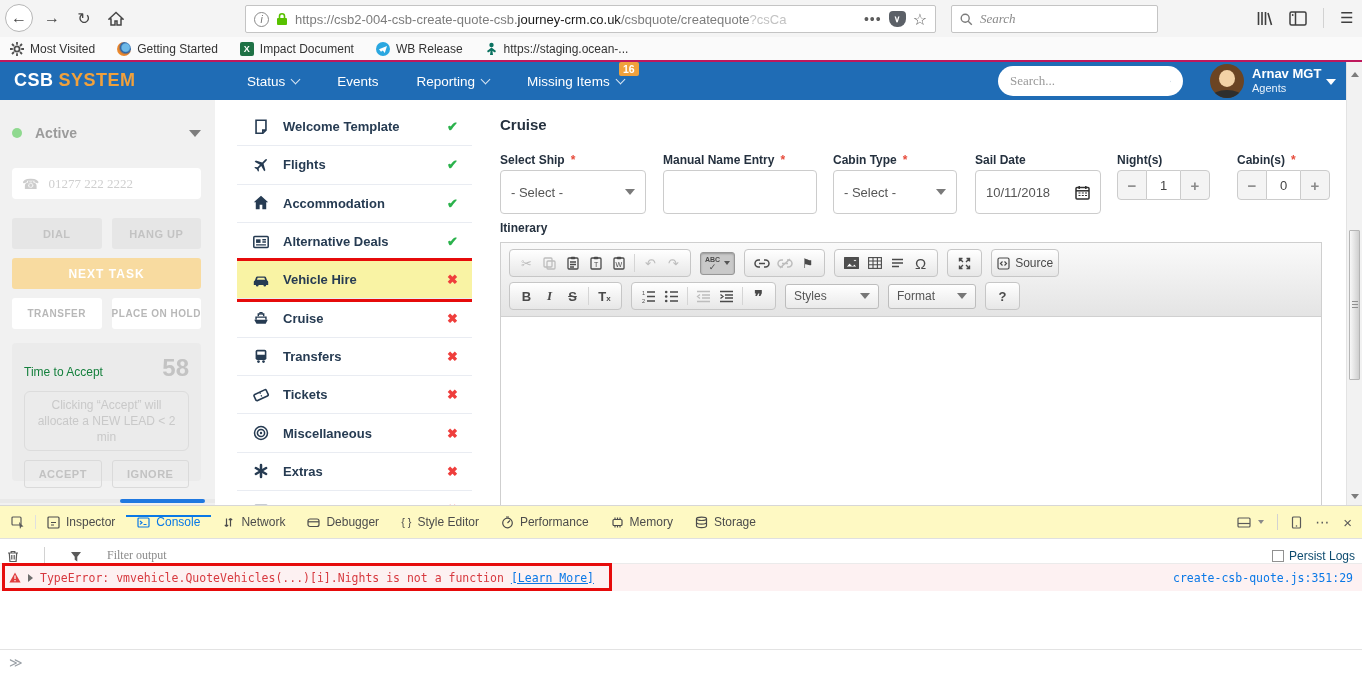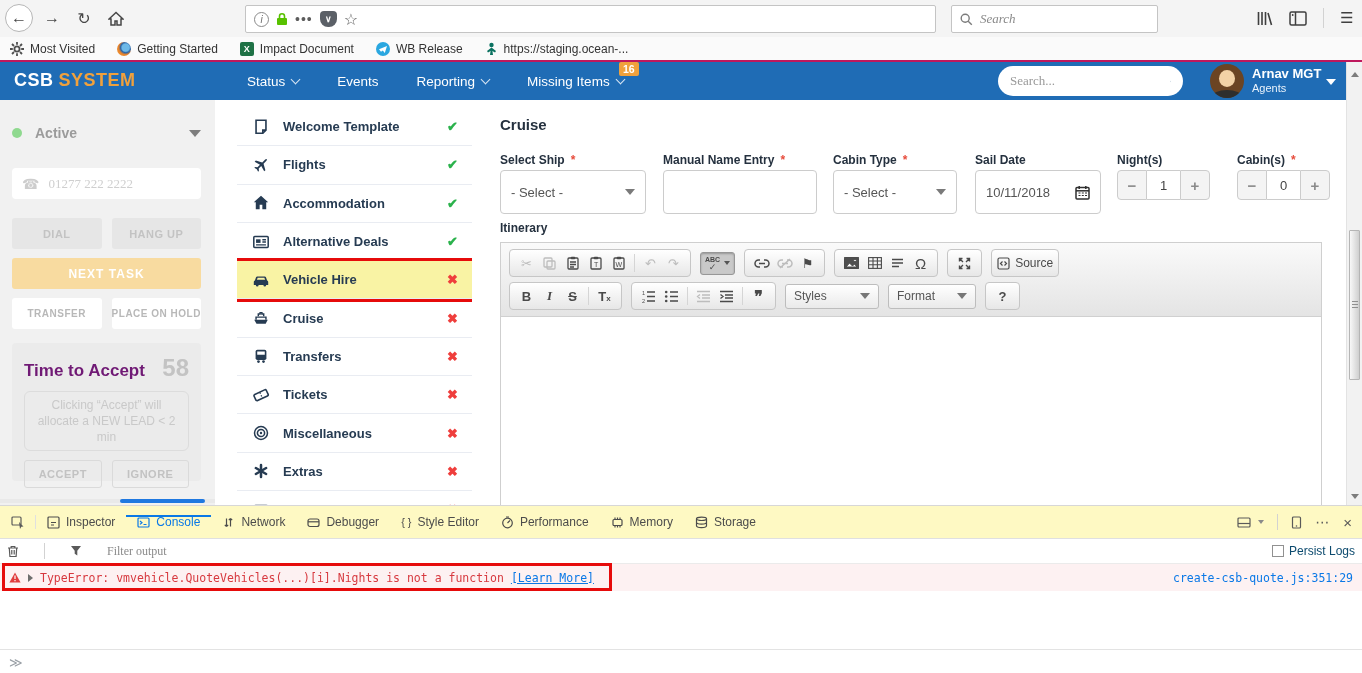--- a/index.html
+++ b/index.html
@@ -64,21 +64,21 @@
 .phonebox input{flex:1;font-size:13px;color:#555}
 .phonebox input::placeholder{color:#cfcfcf}
 .ph-ic{color:#cdcdcd;font-size:14px}
 .btnrow{position:absolute;left:12px;right:14px;display:flex;gap:10px}
 .sbtn{flex:1;height:31px;border-radius:3px;display:flex;align-items:center;justify-content:center;font-size:11px;font-weight:bold;letter-spacing:.5px}
 .sbtn.grey{background:#e6e6e6;color:#c3c3c3}
 .sbtn.white{background:#fff;color:#b8b8b8;font-size:10px}
 .sbtn.task{background:#f8dba0;color:#fff;font-size:12px;letter-spacing:1px}
 .acc-panel{position:absolute;left:12px;right:14px;top:243px;height:138px;background:#ebebeb;border-radius:4px;padding:11px 12px}
 .acc-h{display:flex;align-items:baseline}
-.acc-h .t{color:#701a75;font-weight:bold;font-size:17px}
+.acc-h .t{color:#15803d;font-weight:normal;font-size:12px}
 .acc-h .n{margin-left:auto;color:#c3c3c3;font-size:24px;font-weight:600}
 .acc-note{margin-top:9px;border:1px solid #dcdcdc;border-radius:6px;padding:5px 8px;color:#c9c9c9;font-size:12px;text-align:center;line-height:16px}
 .acc-btns{margin-top:9px;display:flex;gap:10px}
 .obtn{flex:1;height:28px;border:1px solid #dadada;border-radius:3px;display:flex;align-items:center;justify-content:center;color:#c2c2c2;font-size:11px;font-weight:bold;letter-spacing:.5px}
 .htrack{position:absolute;left:0;right:0;top:399px;height:4px;background:#e9e9e9}
 .hthumb{position:absolute;left:120px;top:0;width:85px;height:4px;background:#1f78e0;border-radius:2px}
 
 
 .qmenu{position:absolute;left:237px;top:108px;width:235px;height:397px;background:#fff;overflow:hidden}
 .qitem{height:38.3px;display:flex;align-items:center;padding:0 14px;border-bottom:1px solid #e9ecf2;background:#fff}
@@ -139,21 +139,21 @@
 .dt-tabs{height:33px;display:flex;align-items:center;border-bottom:1px solid #e0e0e0;background:#fef9c3}
 .dt-pick{width:36px;display:flex;align-items:center;justify-content:center;border-right:1px solid #e0e0e0;color:#5a5a5a}
 .dt-tab{position:relative;display:flex;align-items:center;gap:6px;padding:0 11px;color:#4c4c4c}
 .dt-tab svg{stroke:currentColor}
 .dt-tab.active{color:#0a78e6}
 .dt-tab.active:before{content:"";position:absolute;top:0;left:0;right:0;height:2px;background:#0a78e6}
 .dt-right{margin-left:auto;display:flex;align-items:center;gap:13px;padding-right:10px;color:#5a5a5a}
 .dt-right svg{stroke:currentColor}
 .dt-x{font-size:15px;color:#5a5a5a}
 .meat{font-size:14px;letter-spacing:1px}
-.dt-filter{height:25px;display:flex;align-items:center;border-bottom:1px solid #ebebeb;padding:0 7px;gap:25px}
+.dt-filter{height:25px;display:flex;align-items:flex-end;border-bottom:1px solid #ebebeb;padding:0 7px;gap:25px}
 .dt-filter input{flex:1;font-size:12px;color:#444}
 .dt-filter input::placeholder{color:#8a8a8a}
 .persist{display:flex;align-items:center;gap:5px;color:#0c4a6e}
 .cbox{width:12px;height:12px;border:1px solid #919191;background:#fff}
 .errow{position:relative;height:27px;background:#fdf1f2;display:flex;align-items:center;padding:0 9px;gap:7px;font-family:"DejaVu Sans Mono",monospace;font-size:11.5px;color:#d7393f}
 .ecaret{width:0;height:0;border-top:4px solid transparent;border-bottom:4px solid transparent;border-left:5px solid #6e6e6e}
 .elink{color:#0a78e6;text-decoration:underline}
 .esrc{margin-left:auto;color:#0a78e6}
 .ebox{position:absolute;left:2px;top:-1px;width:610px;height:28px;border:3px solid #e60b0b;pointer-events:none;z-index:5}
 .dt-empty{height:58px;background:#fff}
@@ -178,20 +178,21 @@
       <svg width="16" height="15" viewBox="0 0 16 15">
           <path d="M8 1.5L1 8h2v6h4v-4h2v4h4V8h2z" fill="none" stroke="#474747" stroke-width="1.5"></path>
         </svg>
     </div>
     <div class="urlbar">
       <span class="info-circ">i</span>
       <svg width="12" height="14" viewBox="0 0 12 14">
           <rect x="1" y="6" width="10" height="7" rx="1" fill="#58c100"></rect>
           <path d="M3.5 6V4.2a2.5 2.5 0 015 0V6" fill="none" stroke="#58c100" stroke-width="1.6"></path>
         </svg>
+      <span class="url-text"><span class="u-grey">https://csb2-004-csb-create-quote-csb.</span><span class="u-dark">journey-crm.co.uk</span><span class="u-grey">/csbquote/createquote</span><span class="u-fade">?csCa</span></span>
       <span class="dots">•••</span>
       <span class="pocket">∨</span>
       <span class="star">☆</span>
     </div>
     <div class="searchbox">
       <svg width="13" height="13" viewBox="0 0 13 13">
           <circle cx="5.2" cy="5.2" r="4" fill="none" stroke="#7b7b7b" stroke-width="1.4"></circle>
           <path d="M8.2 8.2l3.6 3.6" stroke="#7b7b7b" stroke-width="1.4"></path>
         </svg>
       <input placeholder="Search" style="">

